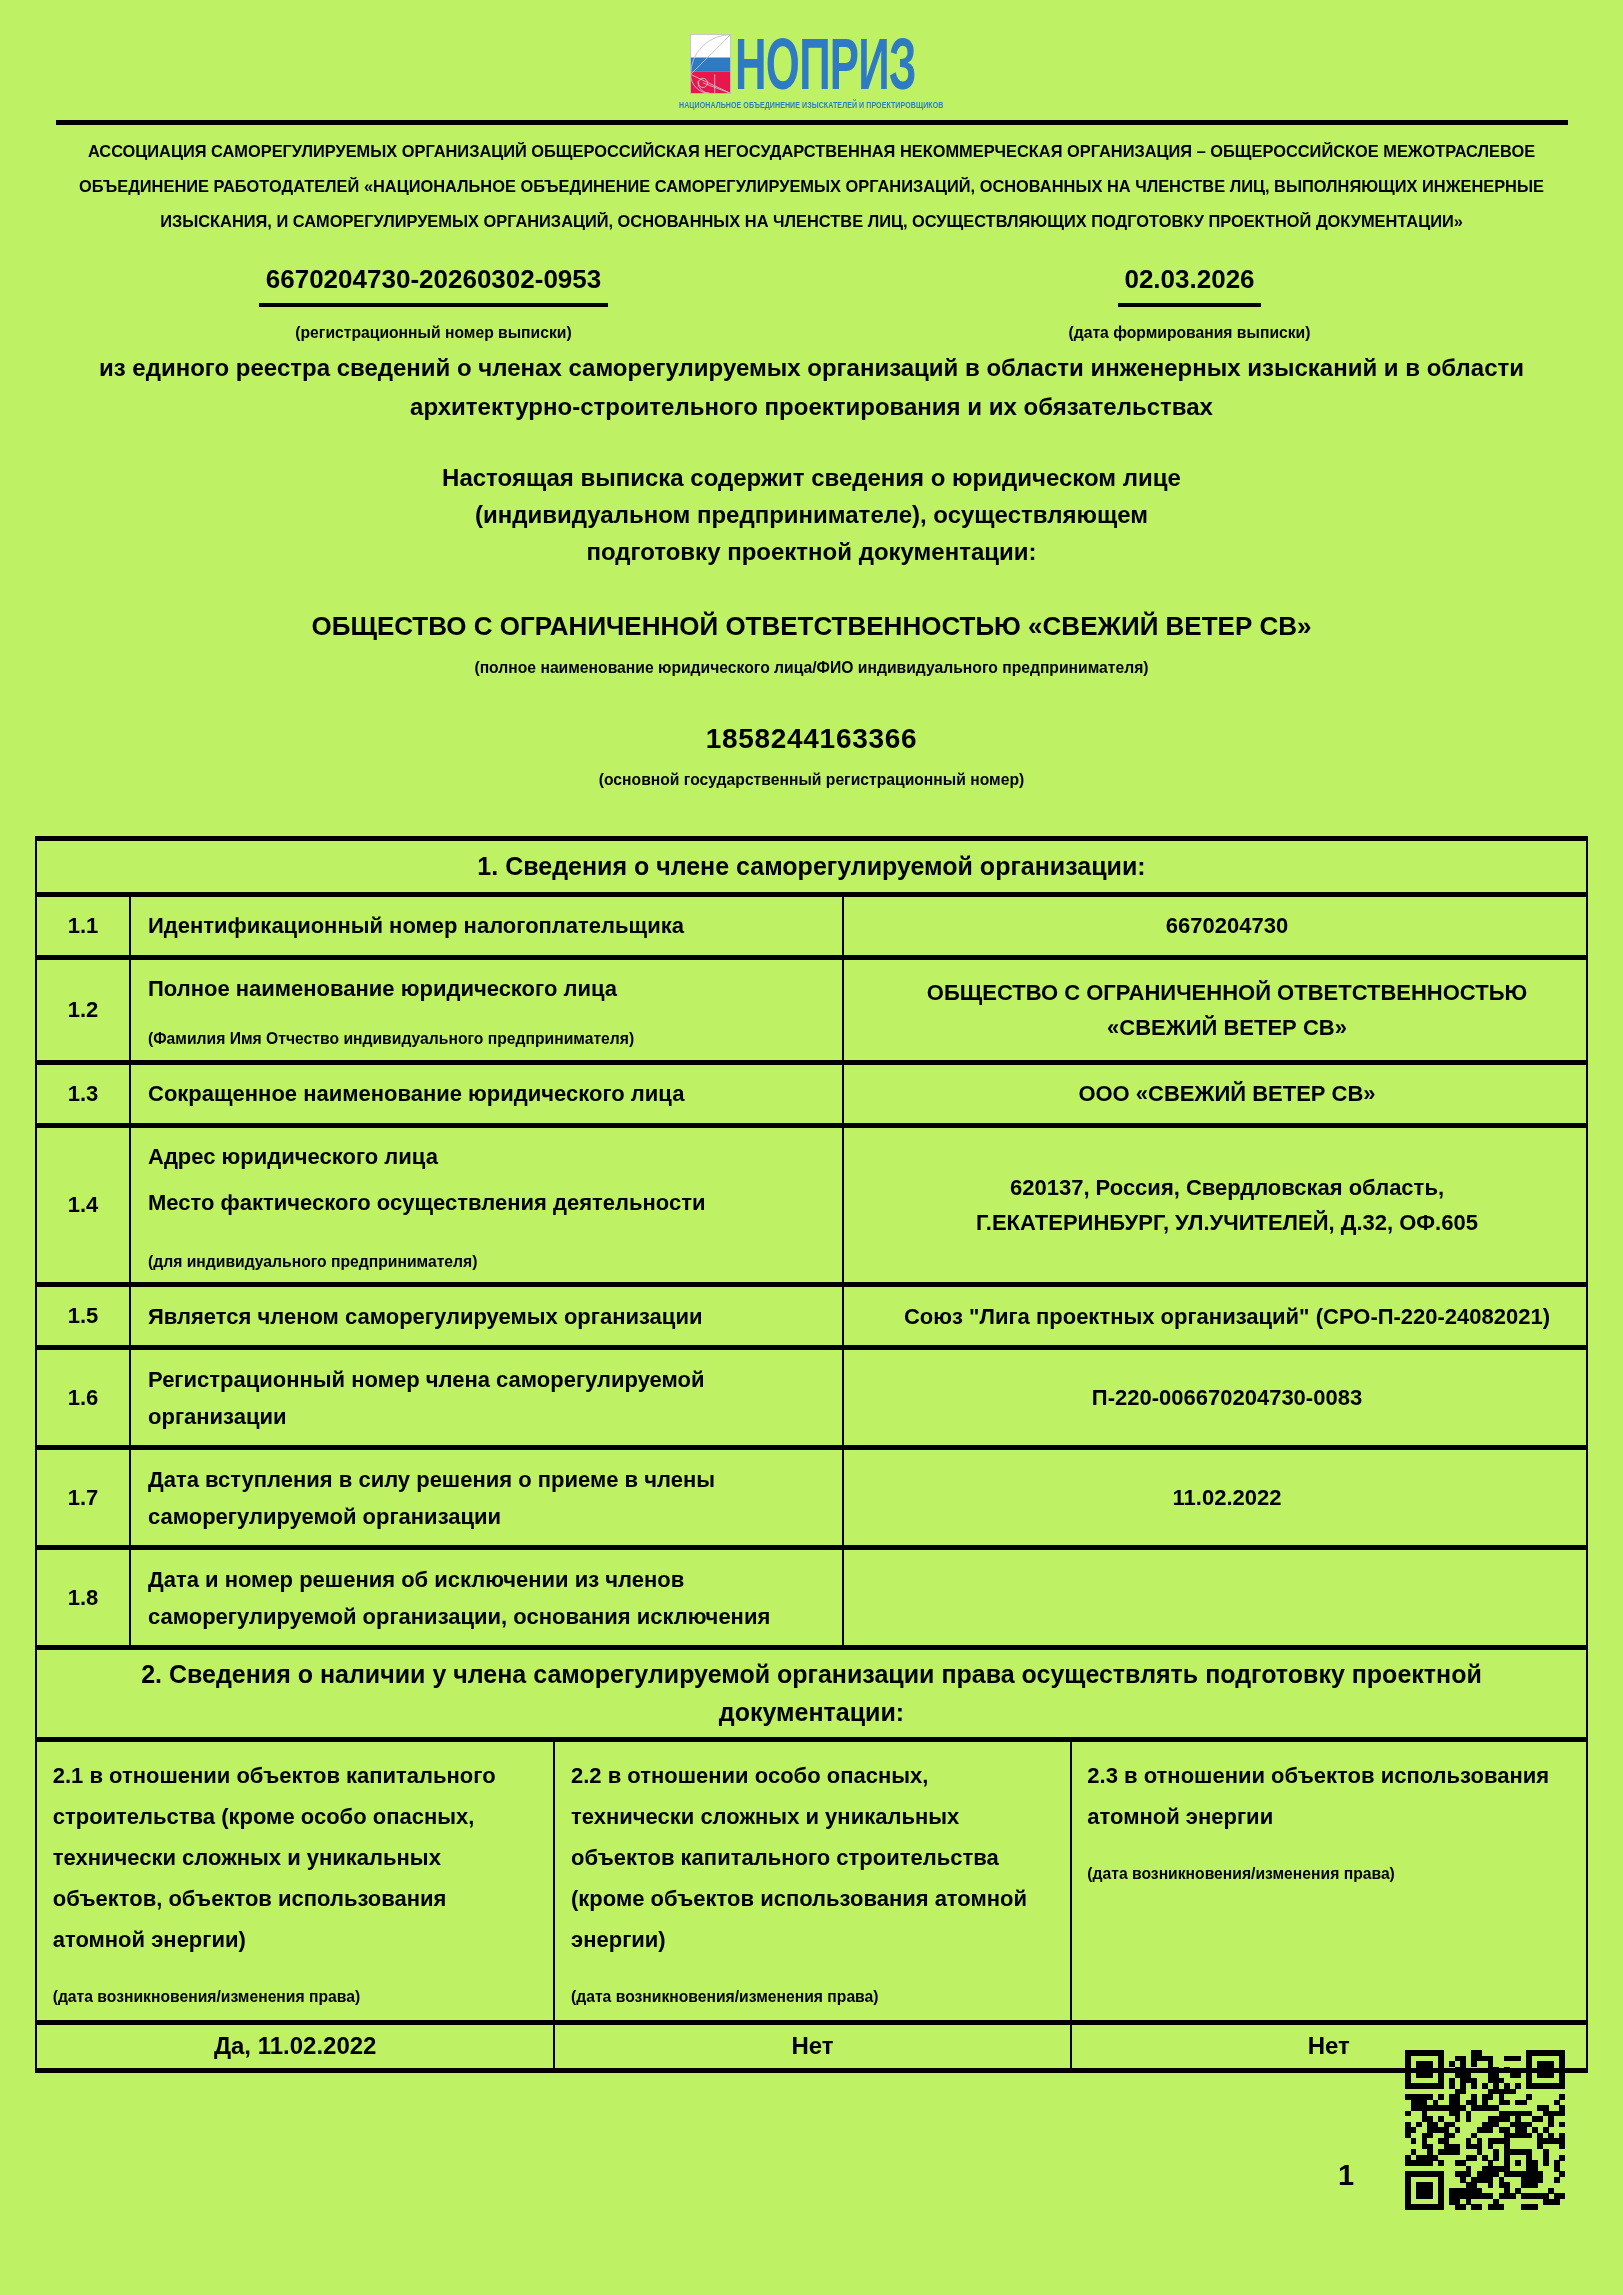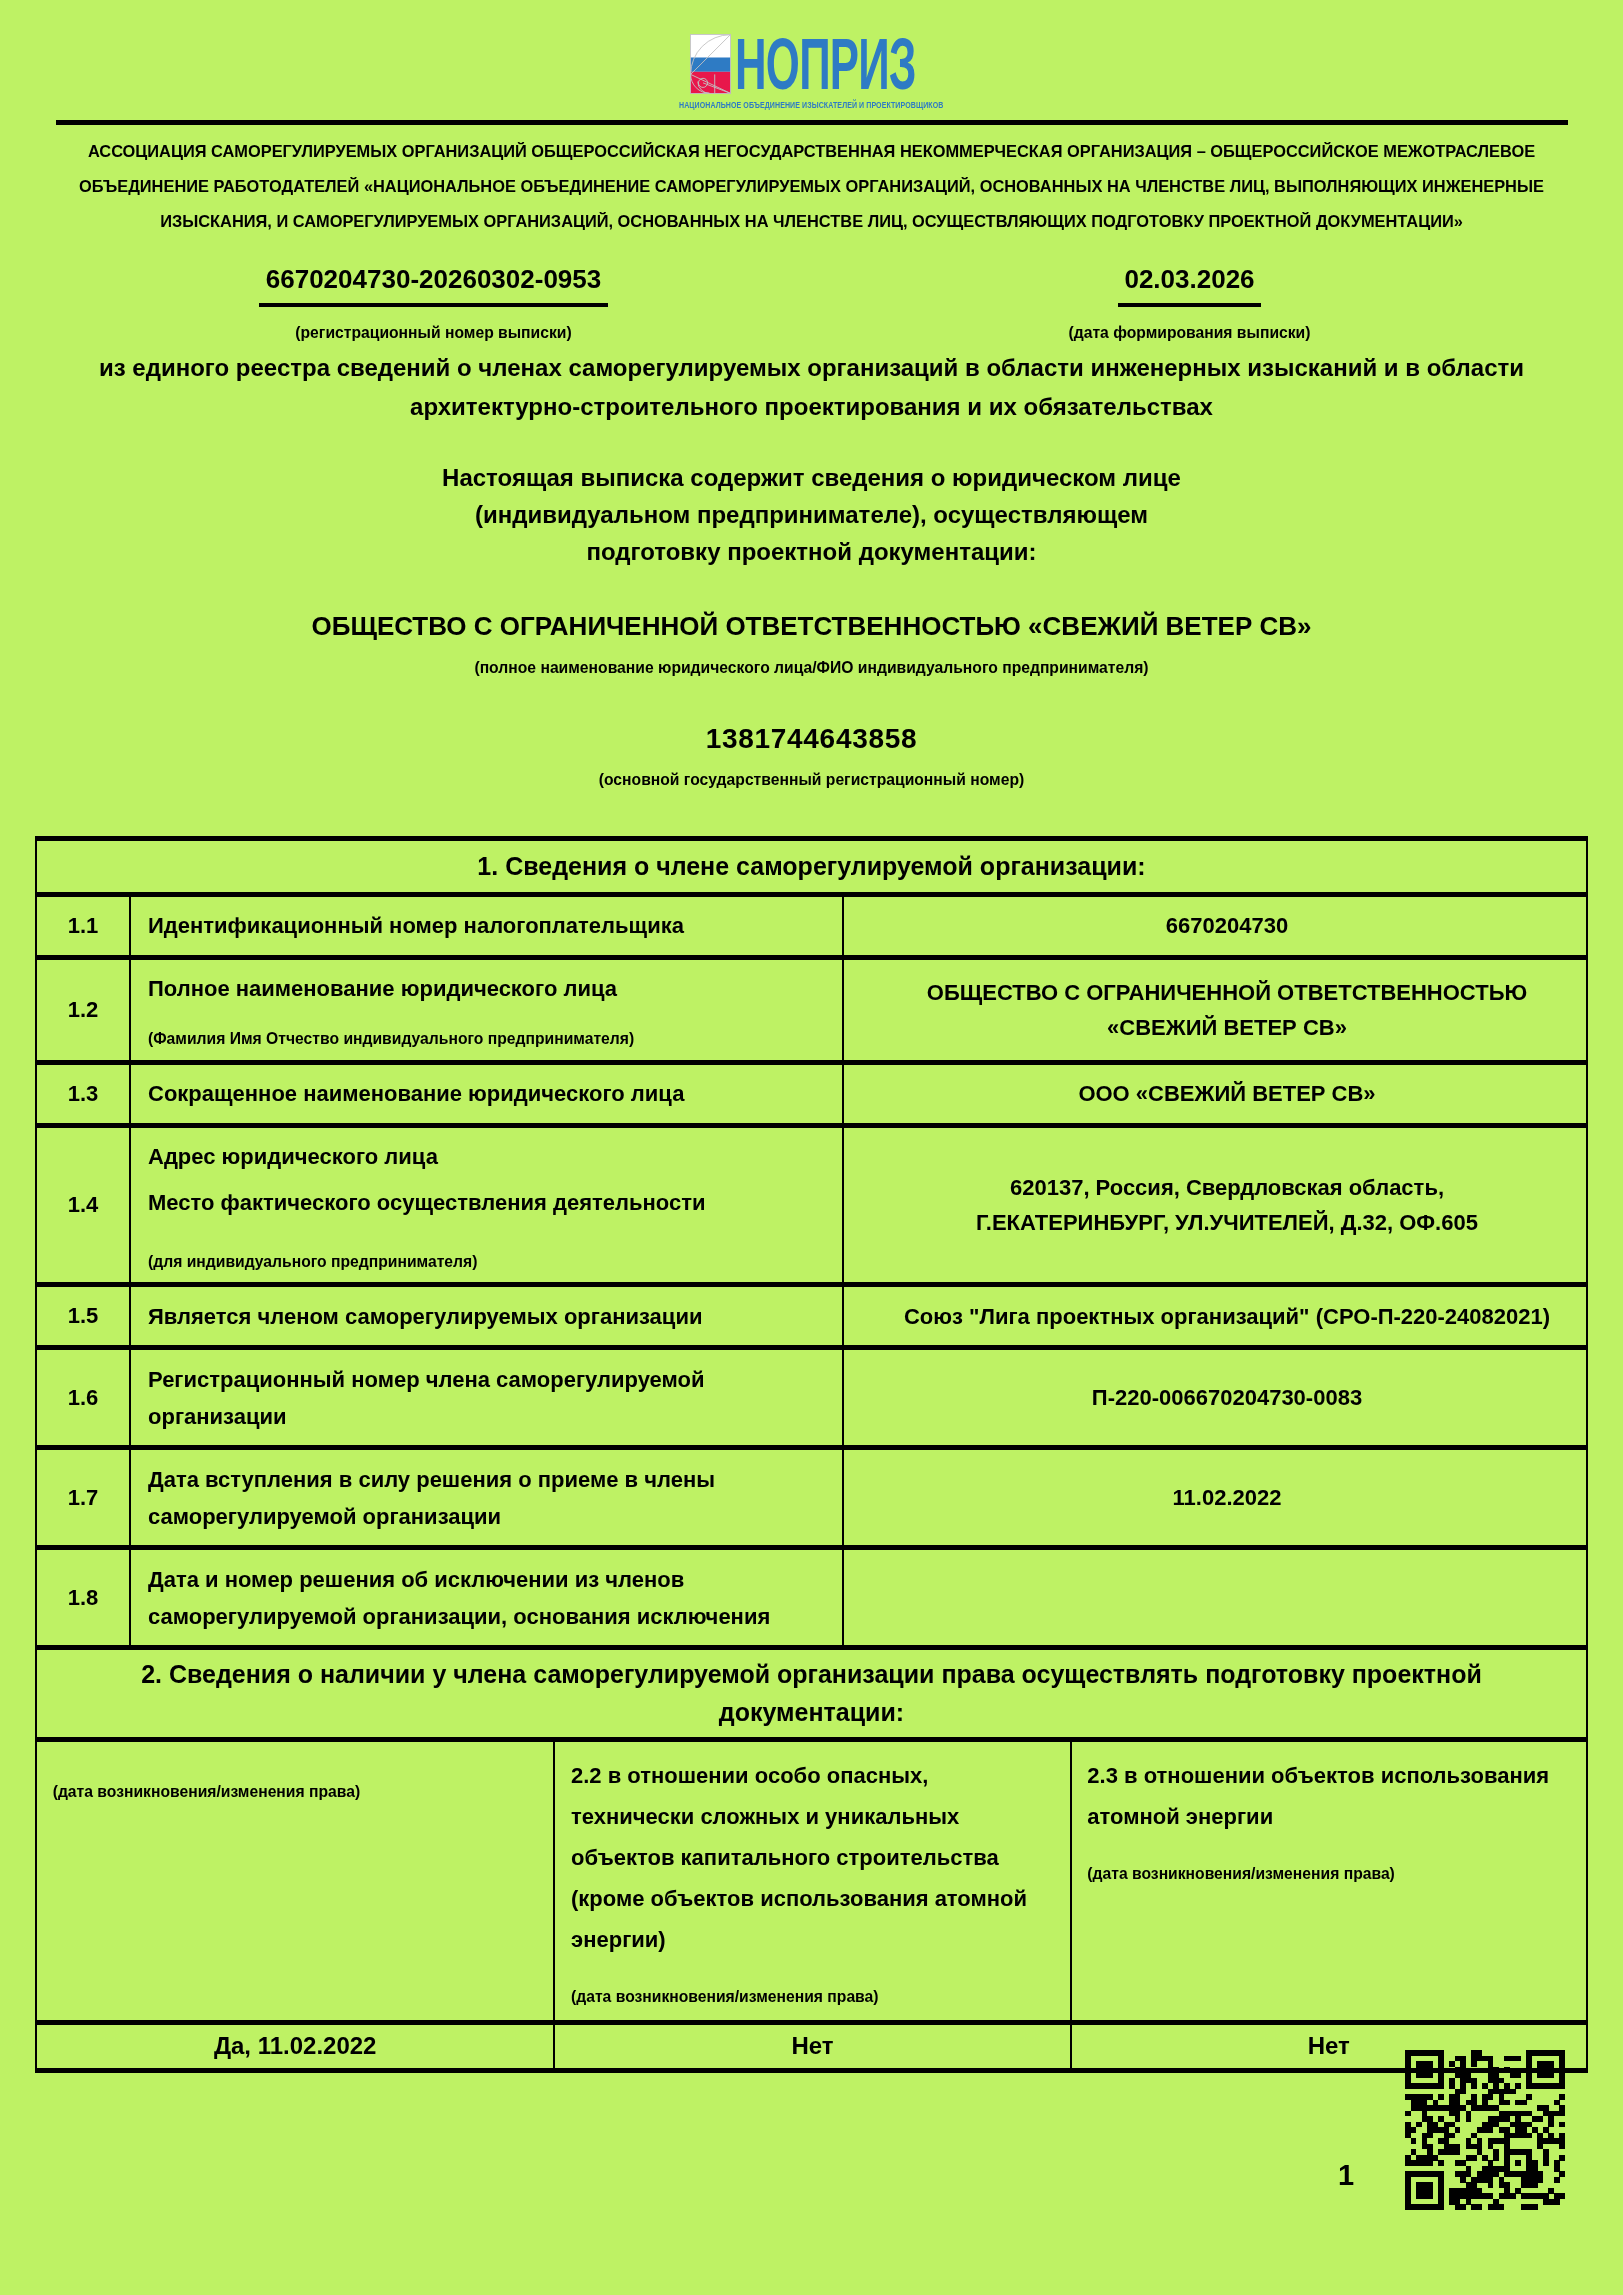--- a/index.html
+++ b/index.html
@@ -115,21 +115,21 @@
       <div class="meta-value">02.03.2026</div>
       <div class="meta-caption">(дата формирования выписки)</div>
     </div>
   </div>
 
   <p class="subtitle">из единого реестра сведений о членах саморегулируемых организаций в области инженерных изысканий и в области архитектурно-строительного проектирования и их обязательствах</p>
   <p class="intro">Настоящая выписка содержит сведения о юридическом лице (индивидуальном предпринимателе), осуществляющем подготовку проектной документации:</p>
 
   <p class="company">ОБЩЕСТВО С ОГРАНИЧЕННОЙ ОТВЕТСТВЕННОСТЬЮ «СВЕЖИЙ ВЕТЕР СВ»</p>
   <p class="caption">(полное наименование юридического лица/ФИО индивидуального предпринимателя)</p>
-  <p class="ogrn">1381744643858</p>
+  <p class="ogrn">1858244163366</p>
   <p class="caption">(основной государственный регистрационный номер)</p>
 
   <div class="tbl">
 
     <div class="t-sechead">1. Сведения о члене саморегулируемой организации:</div>
 
     <div class="t-row r-s">
       <div class="cell-num">1.1</div>
       <div class="cell-label">Идентификационный номер налогоплательщика</div>
       <div class="cell-value">6670204730</div>
@@ -189,20 +189,21 @@
       <div class="cell-label">
         <div style="max-width:648px">Дата и номер решения об исключении из членов саморегулируемой организации, основания исключения</div>
       </div>
       <div class="cell-value"></div>
     </div>
 
     <div class="sec2-head">2. Сведения о наличии у члена саморегулируемой организации права осуществлять подготовку проектной документации:</div>
 
     <div class="t2-labels">
       <div class="t2-cell">
+        <span>2.1 в отношении объектов капитального строительства (кроме особо опасных, технически сложных и уникальных объектов, объектов использования атомной энергии)</span>
         <span class="note">(дата возникновения/изменения права)</span>
       </div>
       <div class="t2-cell">
         <span>2.2 в отношении особо опасных, технически сложных и уникальных объектов капитального строительства (кроме объектов использования атомной энергии)</span>
         <span class="note">(дата возникновения/изменения права)</span>
       </div>
       <div class="t2-cell">
         <span>2.3 в отношении объектов использования атомной энергии</span>
         <span class="note">(дата возникновения/изменения права)</span>
       </div>

